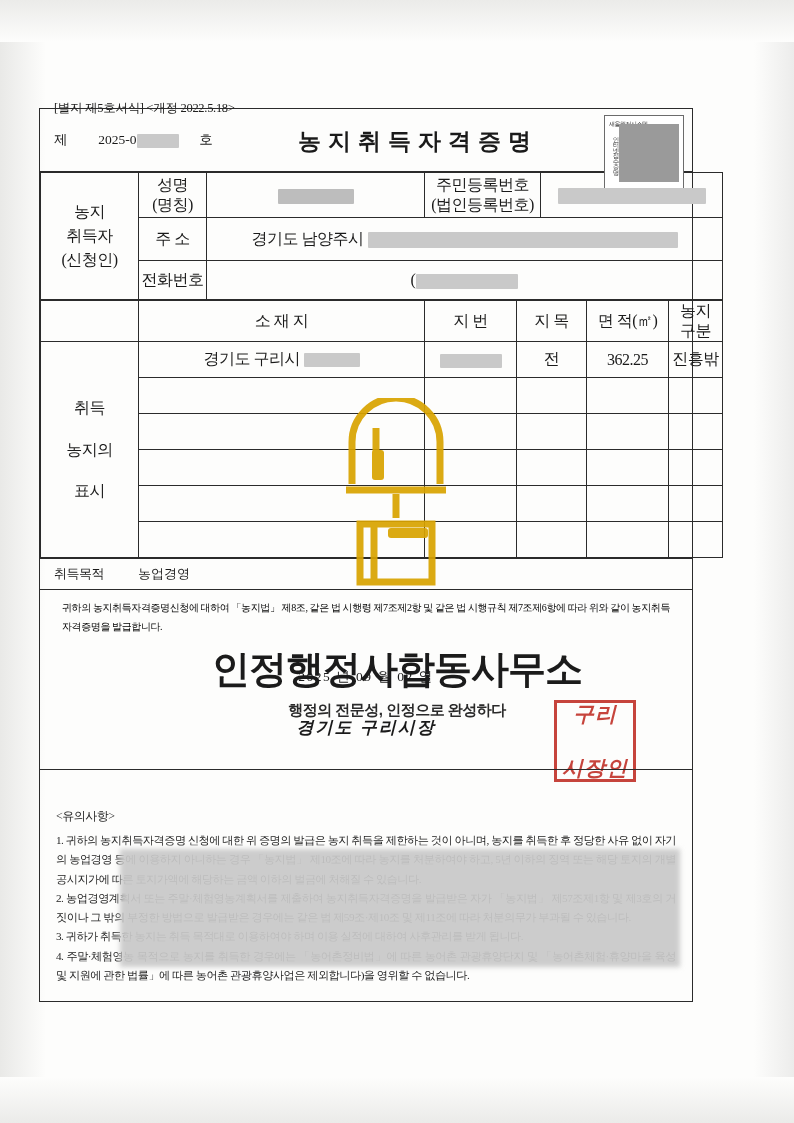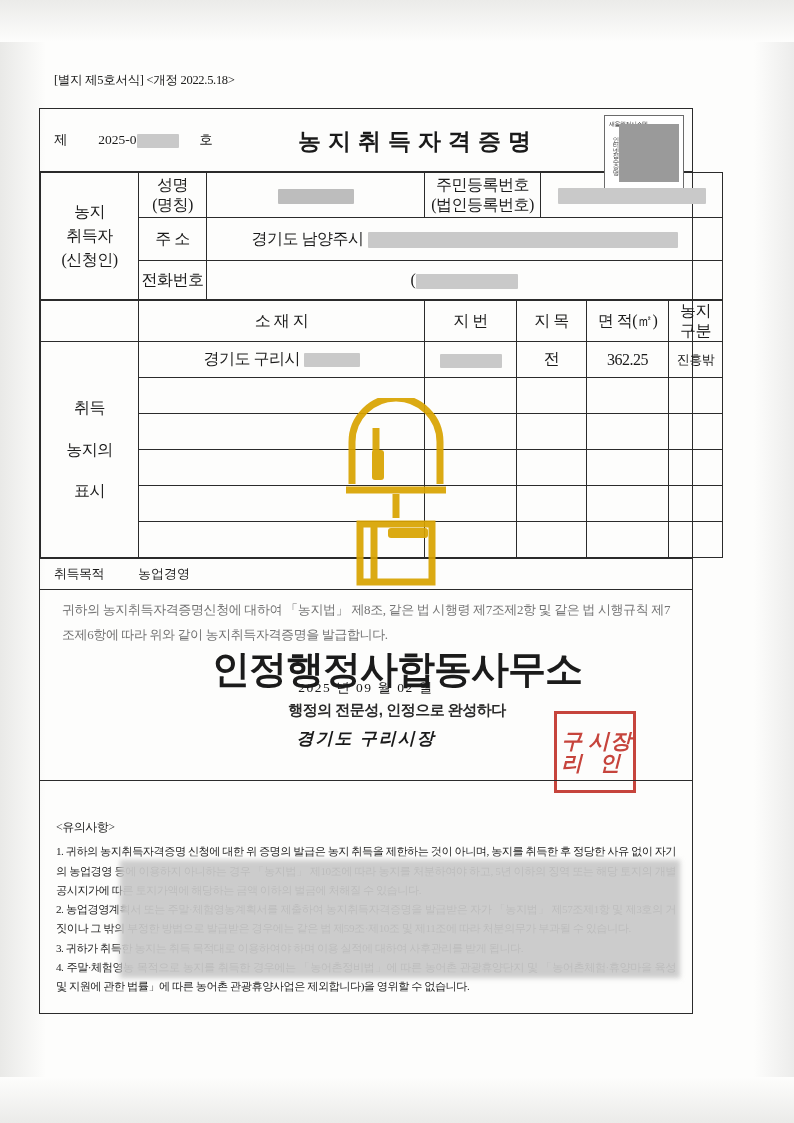--- a/index.html
+++ b/index.html
@@ -38,21 +38,21 @@
     pointer-events: none;
   }
   .scan-edge-bottom {
     position: absolute; left: 0; bottom: 0; width: 794px; height: 46px;
     background: linear-gradient(to top, #ebebe9, #fdfdfc);
     pointer-events: none;
   }
 
   .form-head {
     position: absolute;
-    left: 54px; top: 72px;
+    left: 54px; top: 100px;
     font-size: 12.5px;
     letter-spacing: -0.3px;
     color: #20201f;
   }
 
   .doc {
     position: absolute;
     left: 39px; top: 108px;
     width: 654px;
     border: 1.6px solid #2b2b2b;
@@ -148,25 +148,25 @@
     font-size: 12.5px;
   }
   .cell-right {
     text-align: right;
     padding-right: 14px;
     font-size: 12.5px;
   }
 
   .body-text {
     padding: 8px 22px 10px 22px;
-    font-size: 13px;
+    font-size: 10px;
     line-height: 1.9;
     letter-spacing: -0.4px;
     text-align: justify;
-    color: #737373;
+    color: #000000;
   }
   .date-line {
     text-align: center;
     font-size: 13.5px;
     letter-spacing: 1.5px;
     padding: 22px 0 6px 0;
   }
   .issuer-line {
     text-align: center;
     font-size: 17px;
@@ -180,21 +180,21 @@
     position: absolute;
     right: 56px; top: 8px;
     width: 76px; height: 76px;
     border: 3px solid #c2352c;
     color: #c2352c;
     font-weight: bold;
     font-size: 21px;
     line-height: 1.05;
     letter-spacing: 1px;
     display: flex;
-    flex-direction: row;
+    flex-direction: column;
     align-items: center;
     justify-content: space-between;
     font-family: "Liberation Serif", serif;
     opacity: 0.92;
   }
   .seal span { display: block; }
 
   .notice-wrap {
     border-top: 1.4px solid #2b2b2b;
     padding: 10px 16px 16px 16px;
@@ -345,21 +345,21 @@
           <div style="line-height:2.6;">취득<br>농지의<br>표시</div>
         </td>
         <td class="cell-left">
           <span>경기도 구리시 </span><span class="redact" style="width:56px;height:14px;"></span>
         </td>
         <td>
           <span class="redact" style="width:62px;height:14px;"></span>
         </td>
         <td>전</td>
         <td class="cell-right">362.25</td>
-        <td style="font-size:13px;">진흥밖</td>
+        <td style="font-size:16px;">진흥밖</td>
       </tr>
       <tr class="land-row">
         <td></td>
         <td></td>
         <td></td>
         <td></td>
         <td></td>
       </tr>
       <tr class="land-row">
         <td></td>

